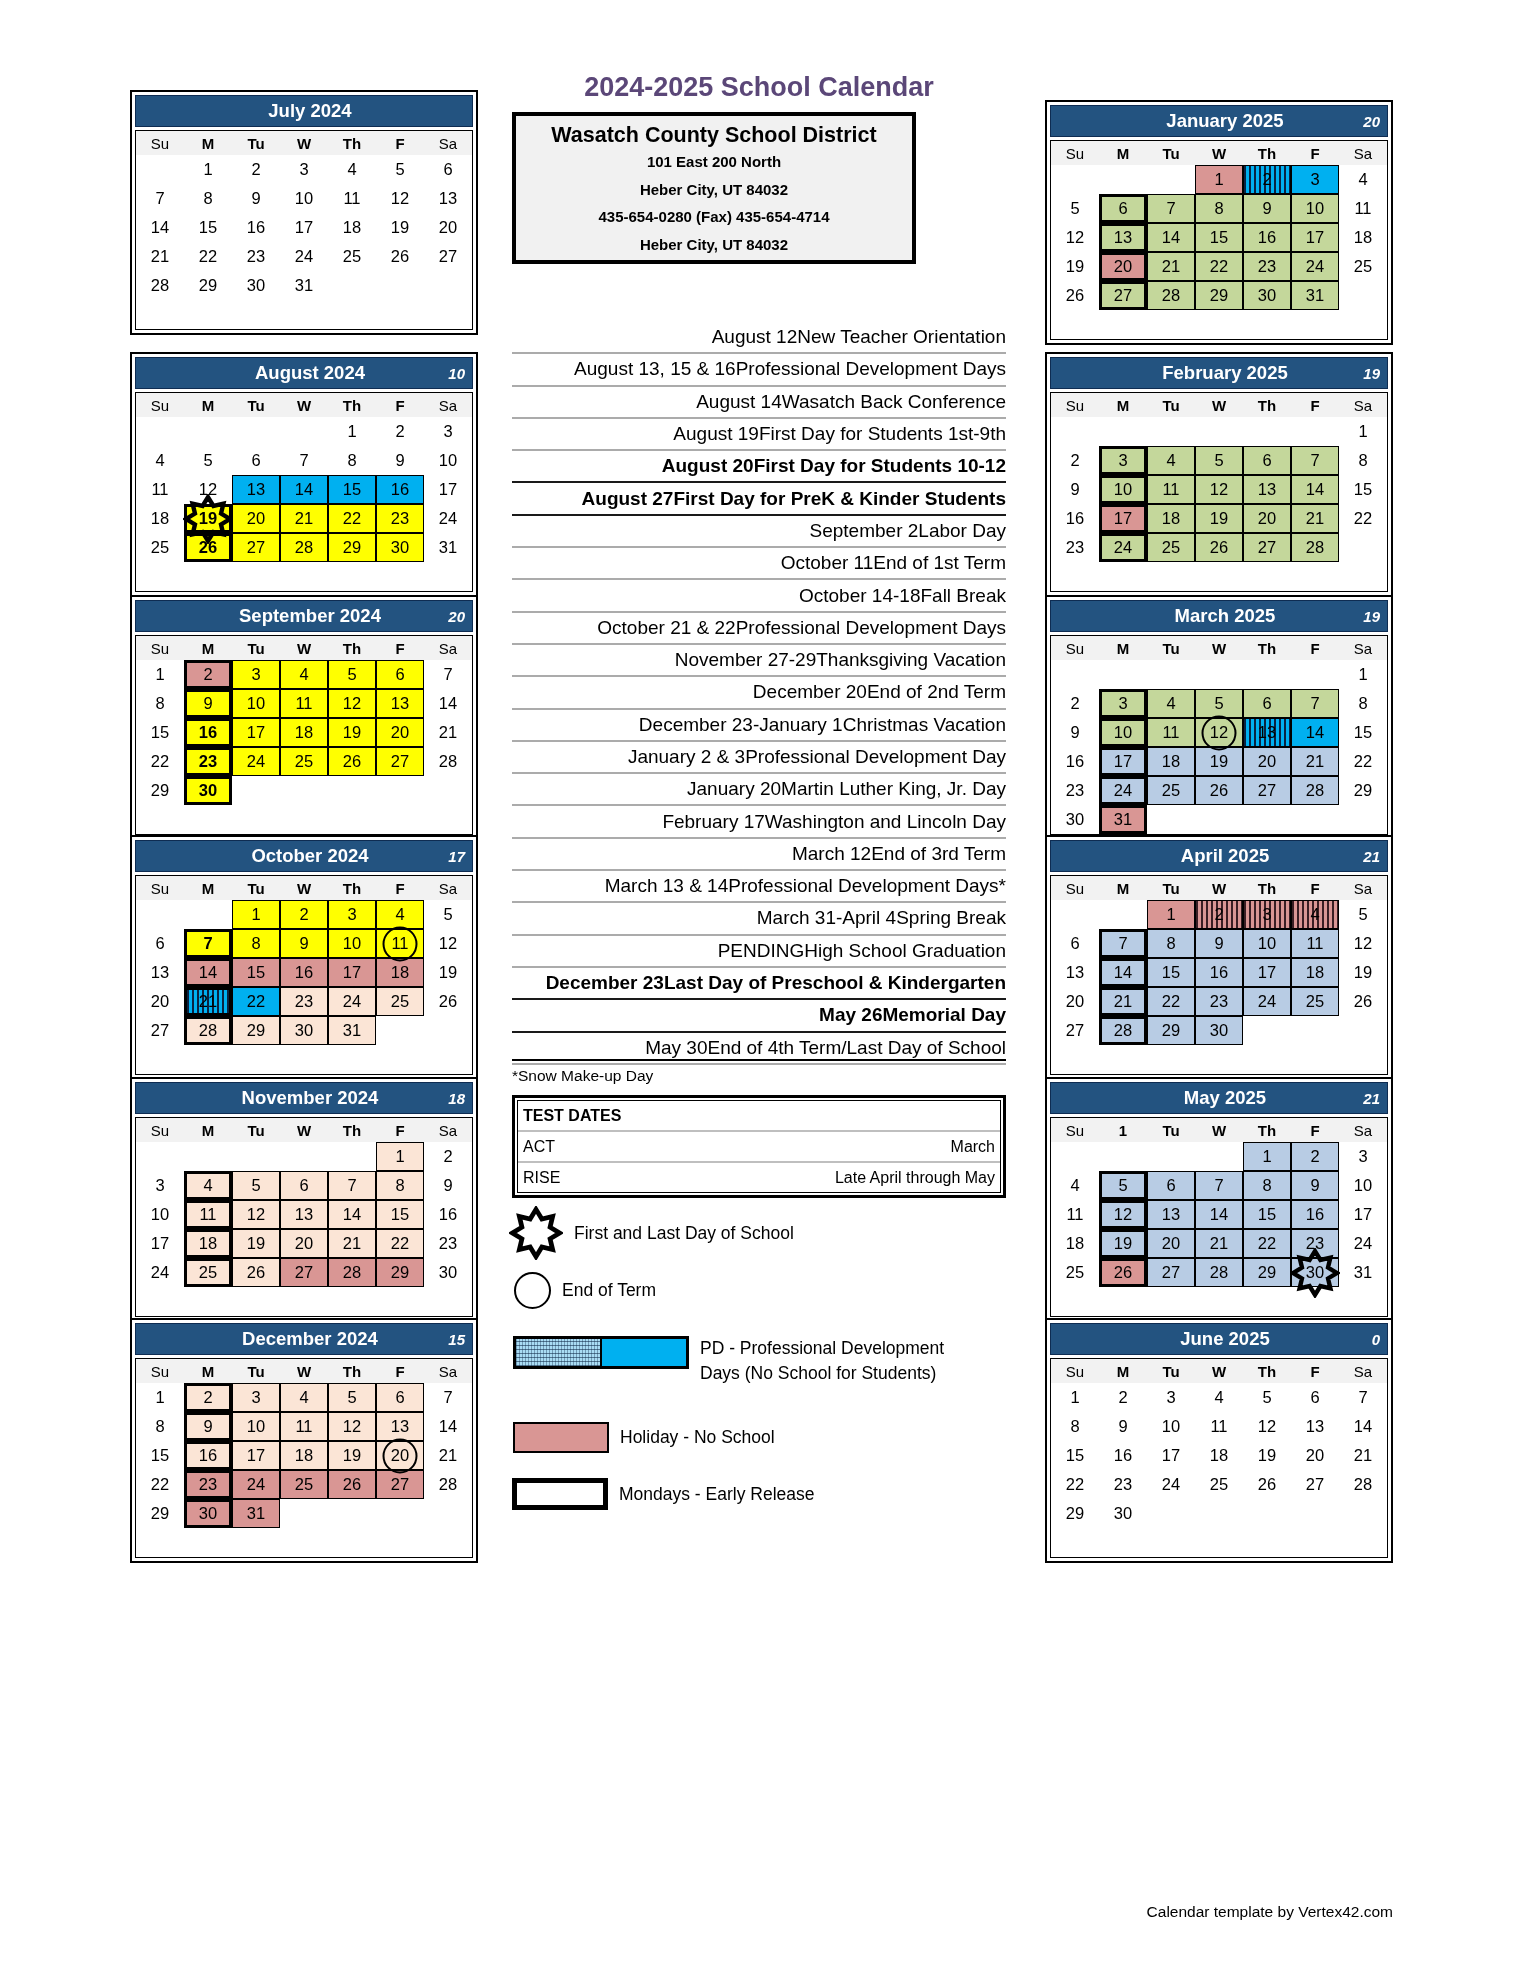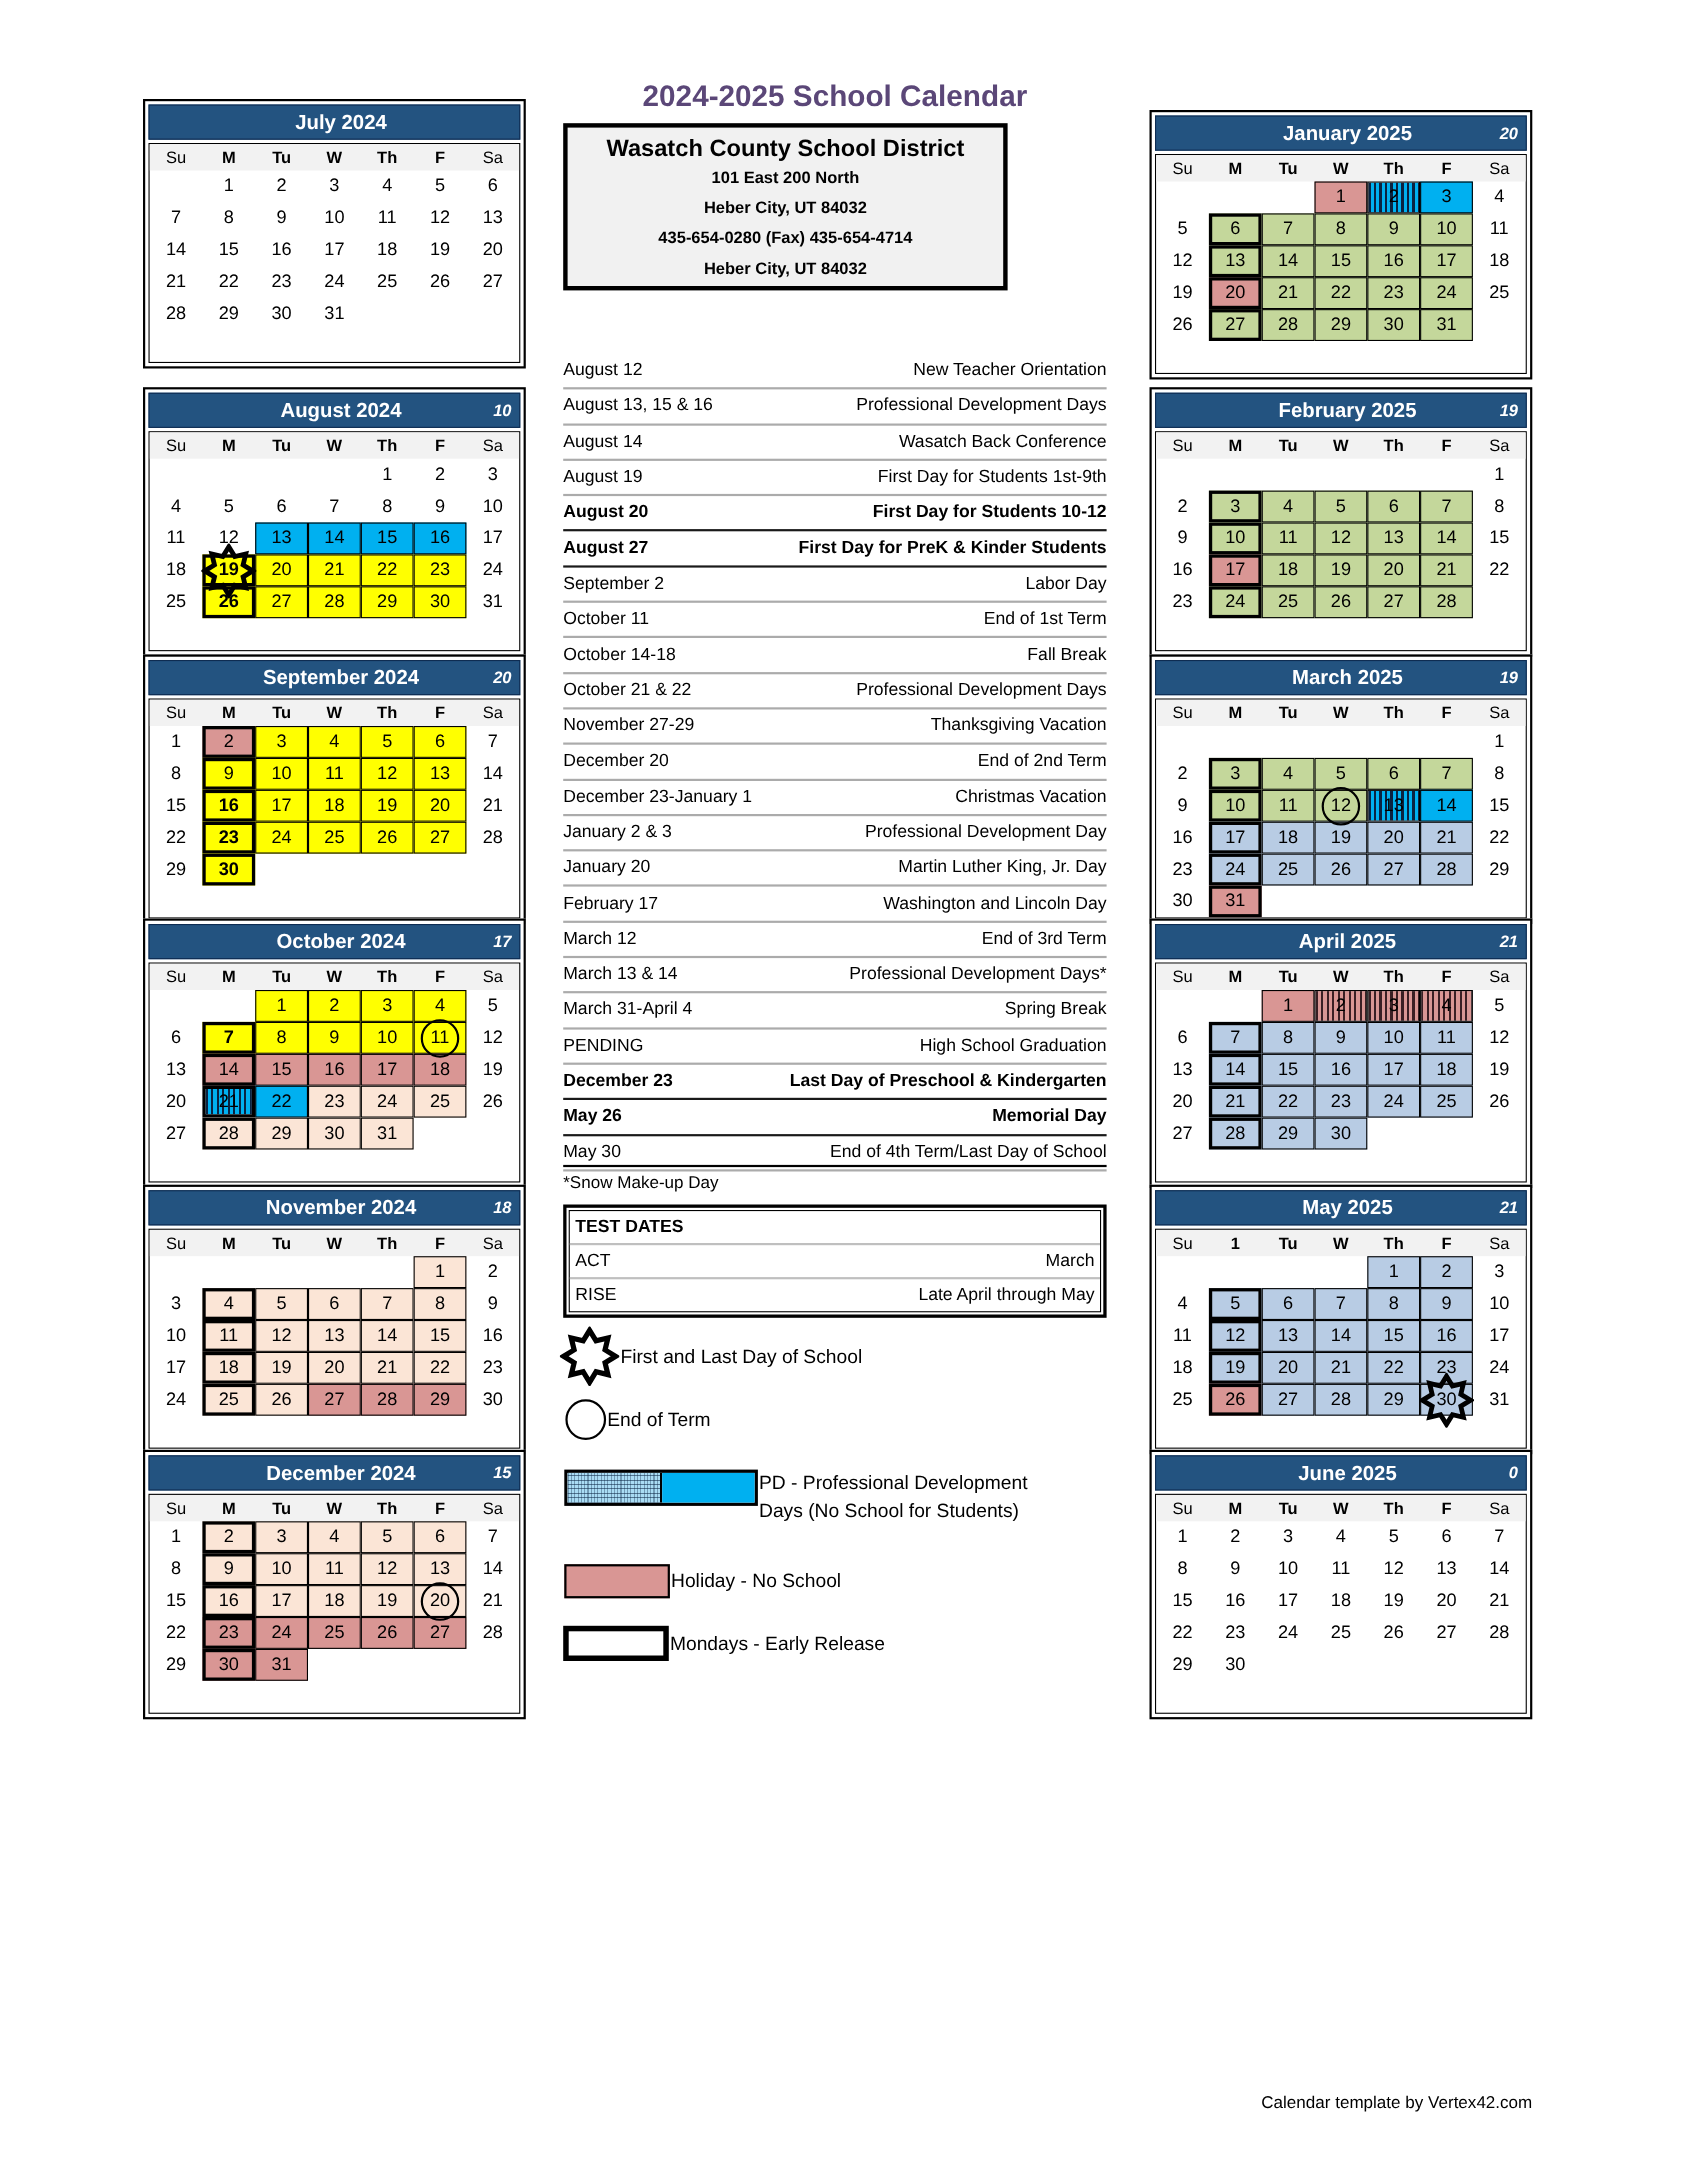--- a/index.html
+++ b/index.html
@@ -38,35 +38,35 @@
                  box-sizing:border-box; z-index:3; pointer-events:none; background:transparent; }
 
   
   .title { position:absolute; left:512px; top:72px; width:494px; text-align:center;
            font-size:27px; font-weight:bold; color:#5B4778; }
   .district { position:absolute; left:512px; top:112px; width:404px; height:152px;
               border:4px solid #000; background:#F1F1F1; box-sizing:border-box; text-align:center; }
   .d-name { font-size:21.5px; font-weight:bold; margin-top:7px; }
   .d-line { font-size:15px; font-weight:bold; line-height:27.5px; }
   #events-list { position:absolute; left:512px; top:322px; width:494px; }
-  .ev { display:flex; justify-content:space-between; align-items:center; height:32.3px;
-        box-sizing:border-box; border-bottom:2px solid #ABABAB; font-size:16px; }
+  .ev { display:flex; justify-content:flex-end; align-items:center; height:32.3px;
+        box-sizing:border-box; border-bottom:2px solid #ABABAB; font-size:19px; }
   .ev.dark { border-bottom:2.5px solid #1a1a1a;font-weight:bold; }
   .ev-date { white-space:nowrap; }
   .ev-desc { white-space:nowrap; text-align:right; }
   .snow { position:absolute; left:512px; top:1059px; width:494px; border-top:2.5px solid #000;
           padding-top:6px; font-size:15.5px; }
   .test-box { position:absolute; left:512px; top:1095px; width:494px; border:3px solid #000;
               padding:2px; box-sizing:border-box; background:#fff; }
   .test-inner { border:1px solid #000; }
   .tr { display:flex; justify-content:space-between; align-items:center; height:29px;
         padding:0 5px; font-size:16px; border-bottom:2px solid #BFBFBF; }
   .tr:last-child { border-bottom:none; }
   .tr.th { font-weight:bold; }
-  .leg { position:absolute; display:flex; align-items:center; gap:1px; font-size:17.5px; }
+  .leg { position:absolute; display:flex; align-items:center; gap:11px; font-size:17.5px; }
   .leg-star-icon { width:54px; height:54px; flex:0 0 auto; }
   .leg-circle-icon { width:37px; height:37px; border:2.5px solid #000; border-radius:50%;
                      box-sizing:border-box; flex:0 0 auto; }
   .sw-pd { display:flex; border:3px solid #000; flex:0 0 auto; }
   .sw-pd-h1 { width:84px; height:27px; background-color:#A9DCF4; border-right:2px solid #000;
               background-image:repeating-linear-gradient(0deg, rgba(10,35,66,.55) 0 1px, transparent 1px 4px),
                                repeating-linear-gradient(90deg, rgba(10,35,66,.35) 0 1px, transparent 1px 3px); }
   .sw-pd-h2 { width:84px; height:27px; background:#00B0F0; }
   .pd-text { line-height:25px; }
   .sw-holiday { width:92px; height:27px; background:#D99694; border:2px solid #000; flex:0 0 auto; }

